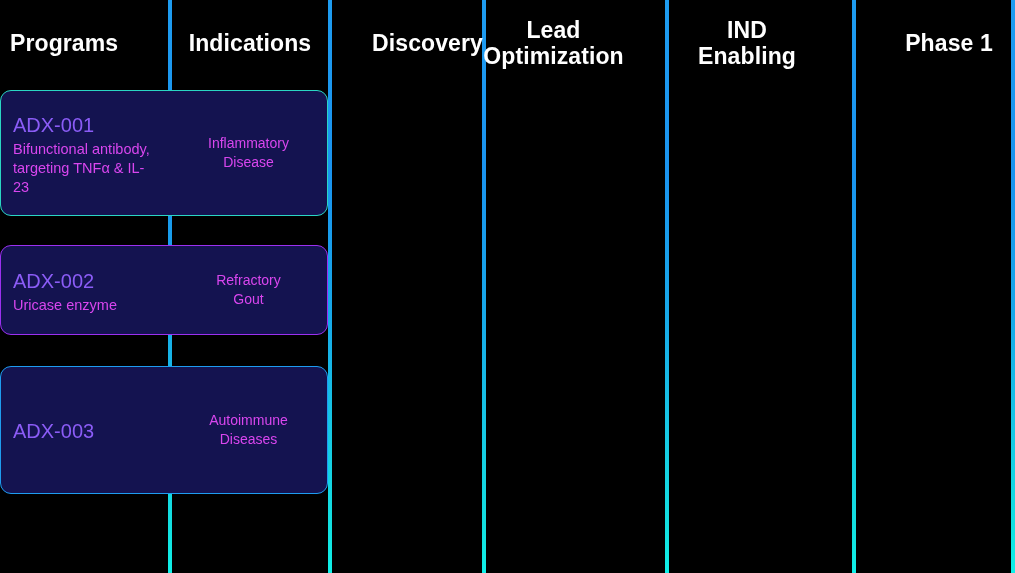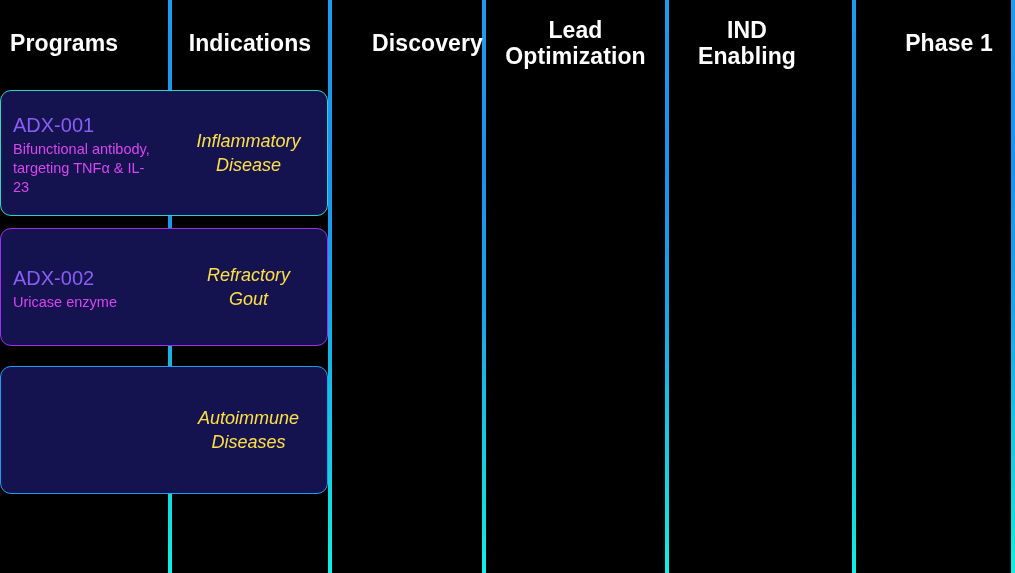--- a/index.html
+++ b/index.html
@@ -98,24 +98,23 @@
     line-height:1.2;
     margin-bottom:3px;
     white-space:nowrap;
   }
   .prog-desc{
     color:#d946ef;
     font-size:14.5px;
     line-height:1.32;
   }
   .ind-text{
-    color:#fde047;
-    font-size:18px;
+    color:#d946ef;
+    font-size:14px;
     line-height:1.36;
-    font-style:italic;
   }
 </style>
 </head>
 <body>
 
 <div id="pipeline">
 
   <div class="divider" style="left:168px;"></div>
   <div class="divider" style="left:328px;"></div>
   <div class="divider" style="left:482px;"></div>
@@ -126,21 +125,21 @@
   <div class="header">
     <div class="col-head h-programs" style="left:0px; width:168px;">
       <span>Programs</span>
     </div>
     <div class="col-head" style="left:172px; width:156px;">
       <span>Indications</span>
     </div>
     <div class="col-head" style="left:332px; width:150px;padding-left:47px;">
       <span>Discovery</span>
     </div>
-    <div class="col-head" style="left:486px; width:179px;">
+    <div class="col-head" style="left:464px; width:179px;">
       <span>
         <span>Lead</span><br>
         <span>Optimization</span>
       </span>
     </div>
     <div class="col-head" style="left:669px; width:156px;">
       <span>IND Enabling</span>
     </div>
     <div class="col-head" style="left:856px; width:186px;">
       <span>Phase 1</span>
@@ -155,38 +154,39 @@
       </div>
       <div class="cell-indication">
         <div class="ind-text">
           <span>Inflammatory</span><br>
           <span>Disease</span>
         </div>
       </div>
     </div>
   </div>
 
-  <div class="row-card accent-purple" style="top:228px; height:118px;">
+  <div class="row-card accent-purple" style="top:245px; height:90px;">
     <div class="card-inner">
       <div class="cell-program">
         <div class="prog-name">ADX-002</div>
         <div class="prog-desc">Uricase enzyme</div>
       </div>
       <div class="cell-indication">
         <div class="ind-text">
           <span>Refractory</span><br>
           <span>Gout</span>
         </div>
       </div>
     </div>
   </div>
 
   <div class="row-card accent-blue" style="top:366px; height:128px;">
     <div class="card-inner">
       <div class="cell-program">
+        <div class="prog-name">ADX-003</div>
       </div>
       <div class="cell-indication">
         <div class="ind-text">
           <span>Autoimmune</span><br>
           <span>Diseases</span>
         </div>
       </div>
     </div>
   </div>
 

